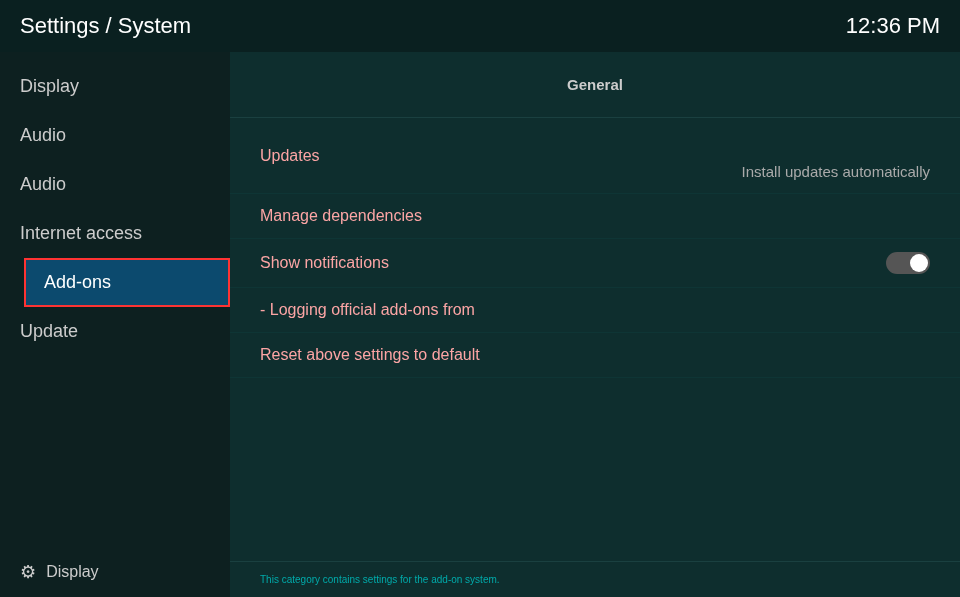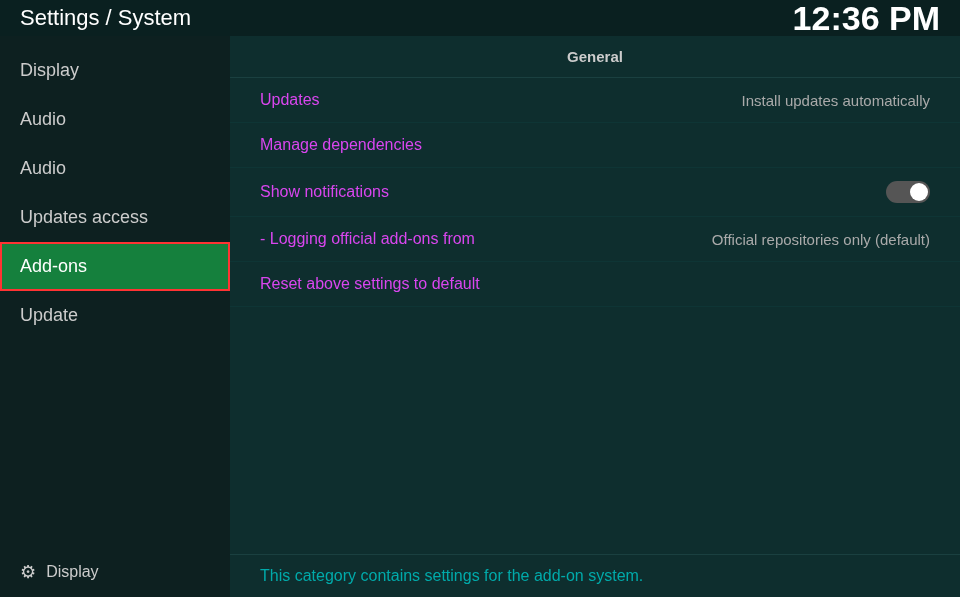--- a/index.html
+++ b/index.html
@@ -15,31 +15,31 @@
       flex-direction: column;
     }
 
     
     .header {
       display: flex;
       justify-content: space-between;
       align-items: center;
       padding: 10px 20px;
       background: #0a2020;
-      height: 36px;
+      height: 52px;
       gap: 16px;
     }
     .header-title {
       font-size: 22px;
       font-weight: normal;
       color: #ffffff;
     }
     .header-time {
-      font-size: 34px;
-      font-weight: bold;
+      font-size: 22px;
+      font-weight: normal;
       color: #ffffff;
     }
 
     
     .main {
       display: flex;
       flex: 1;
       overflow: hidden;
     }
 
@@ -53,24 +53,25 @@
     }
 
     .sidebar-item {
       padding: 14px 20px;
       font-size: 18px;
       color: #cccccc;
       cursor: pointer;
       position: relative;
     }
     .sidebar-item.active {
-      background: #15803d;
+      background: #0c4a6e;
       color: #ffffff;
       outline: 2px solid #ff3333;
       outline-offset: -2px;
+      margin-left: 24px;
     }
 
     .sidebar-footer {
       margin-top: auto;
       padding: 14px 20px;
       display: flex;
       align-items: center;
       gap: 10px;
       font-size: 16px;
       color: #cccccc;
@@ -88,44 +89,45 @@
       flex-direction: column;
     }
 
     .content-body {
       flex: 1;
       padding: 0;
     }
 
     .section-header {
       text-align: center;
-      padding: 12px;
+      padding: 24px;
       font-size: 15px;
       font-weight: bold;
       color: #cccccc;
       border-bottom: 1px solid #1a4040;
     }
 
     .setting-row {
       display: flex;
       justify-content: space-between;
       align-items: center;
       padding: 13px 30px;
       border-bottom: 1px solid #0e3535;
       font-size: 16px;
       color: #dddddd;
     }
 
     .setting-label {
-      color: #d946ef;
+      color: #fca5a5;
     }
 
     .setting-value {
       color: #aaaaaa;
       font-size: 15px;
+      margin-top: 32px;
     }
 
     
     .toggle {
       width: 44px;
       height: 22px;
       border-radius: 11px;
       position: relative;
       display: inline-block;
     }
@@ -149,39 +151,39 @@
     }
     .toggle.on::after {
       right: 2px;
     }
 
     
     .content-footer {
       border-top: 1px solid #1a4040;
       padding: 12px 30px;
       color: #00aaaa;
-      font-size: 16px;
+      font-size: 10px;
     }
   </style>
 </head>
 <body>
 
 <div class="header">
   <span class="header-title">Settings / System</span>
   <span class="header-time">12:36 PM</span>
 </div>
 
 <div class="main">
 
   <div class="sidebar">
     <div id="sidebar-items">
         <div class="sidebar-item">Display</div>
         <div class="sidebar-item">Audio</div>
         <div class="sidebar-item">Audio</div>
-        <div class="sidebar-item">Updates access</div>
+        <div class="sidebar-item">Internet access</div>
         <div class="sidebar-item active">Add-ons</div>
         <div class="sidebar-item">Update</div>
       </div>
     <div class="sidebar-footer">
       <span class="gear-icon">⚙</span>
       <span>Display</span>
     </div>
   </div>
 
   <div class="content">
@@ -194,21 +196,20 @@
           </div>
           <div class="setting-row">
             <span class="setting-label">Manage dependencies</span>
           </div>
           <div class="setting-row">
             <span class="setting-label">Show notifications</span>
             <span class="toggle off"></span>
           </div>
           <div class="setting-row">
             <span class="setting-label">- Logging official add-ons from</span>
-            <span class="setting-value">Official repositories only (default)</span>
           </div>
           <div class="setting-row">
             <span class="setting-label">Reset above settings to default</span>
           </div>
         </div>
     </div>
     <div class="content-footer">
       <span>This category contains settings for the add-on system.</span>
     </div>
   </div>

